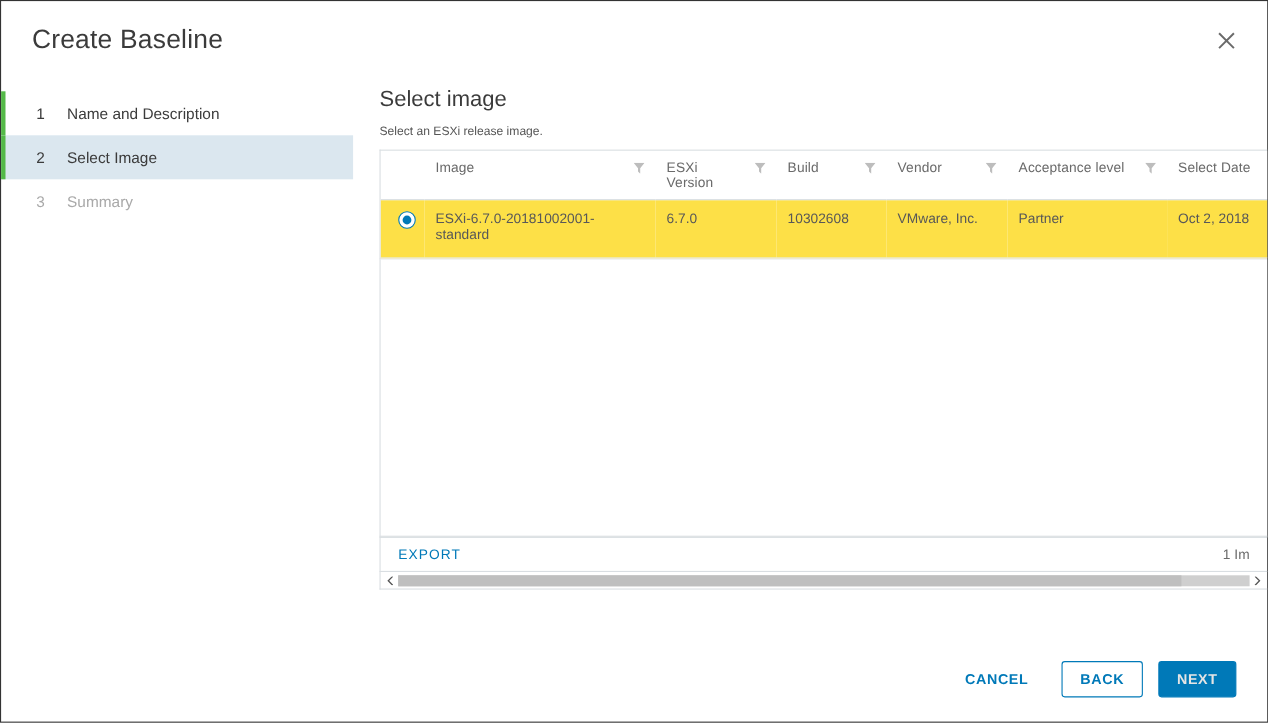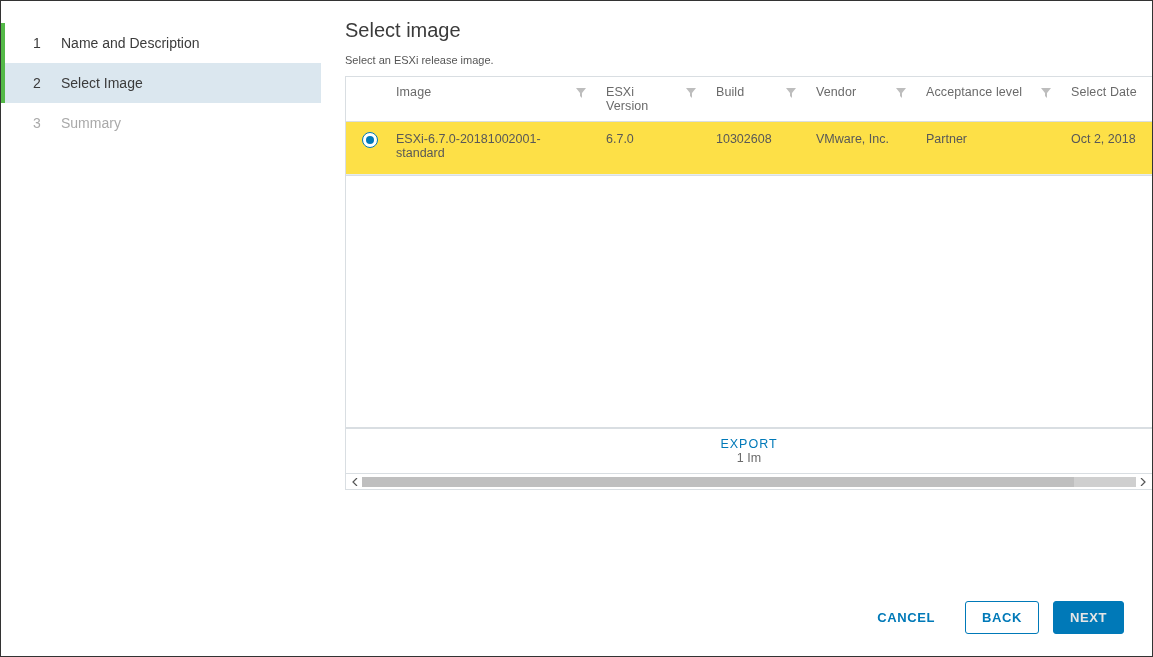--- a/index.html
+++ b/index.html
@@ -75,21 +75,21 @@
   }
   .rd.checked::after { content: ""; width: 8px; height: 8px; border-radius: 50%; background: #0079b8; display: block; }
 
   
   .table-space { height: 252px; background: #fff; border: 1px solid #d9dee2; border-top: none; border-right: none; }
 
   
   .table-footer {
     border: 1px solid #d9dee2; border-top-color: #d9dee2; border-right: none;
     display: flex; align-items: center; justify-content: space-between;
-    padding: 8px 16px; font-size: 12.5px; flex-direction: column;
+    padding: 8px 16px; font-size: 12.5px;
   }
   .export { color: #0079b8; letter-spacing: 1px; cursor: pointer; }
   .count { color: #6b6b6b; }
 
   
   .hscroll {
     border: 1px solid #d9dee2; border-top: none; border-right: none;
     height: 16px; display: flex; align-items: center; padding: 0 2px; gap: 0;
   }
   .hs-arrow { width: 14px; height: 12px; display: flex; align-items: center; justify-content: center; color: #6b6b6b; cursor: pointer; }
@@ -114,20 +114,28 @@
   .btn.link { border: none; background: transparent; color: #0079b8; }
   .btn.outline { border: 1px solid #0079b8; background: #fff; color: #0079b8; }
   .btn.primary { border: 1px solid #0079b8; background: #0079b8; color: #e5e5e5; }
 
 </style>
 </head>
 <body>
 
 <div class="dialog">
 
+  <div class="dlg-header">
+    <div class="dlg-title">Create Baseline</div>
+    <div class="close-x">
+      <svg viewBox="0 0 16 16">
+          <path d="M2 2 L14 14 M14 2 L2 14" stroke="currentColor" stroke-width="1.6" fill="none"></path>
+        </svg>
+    </div>
+  </div>
 
   <div class="dlg-body">
 
     <div class="steps">
       <div class="step done">
         <span class="num">1</span>
         <span class="label">Name and Description</span>
       </div>
       <div class="step active">
         <span class="num">2</span>

